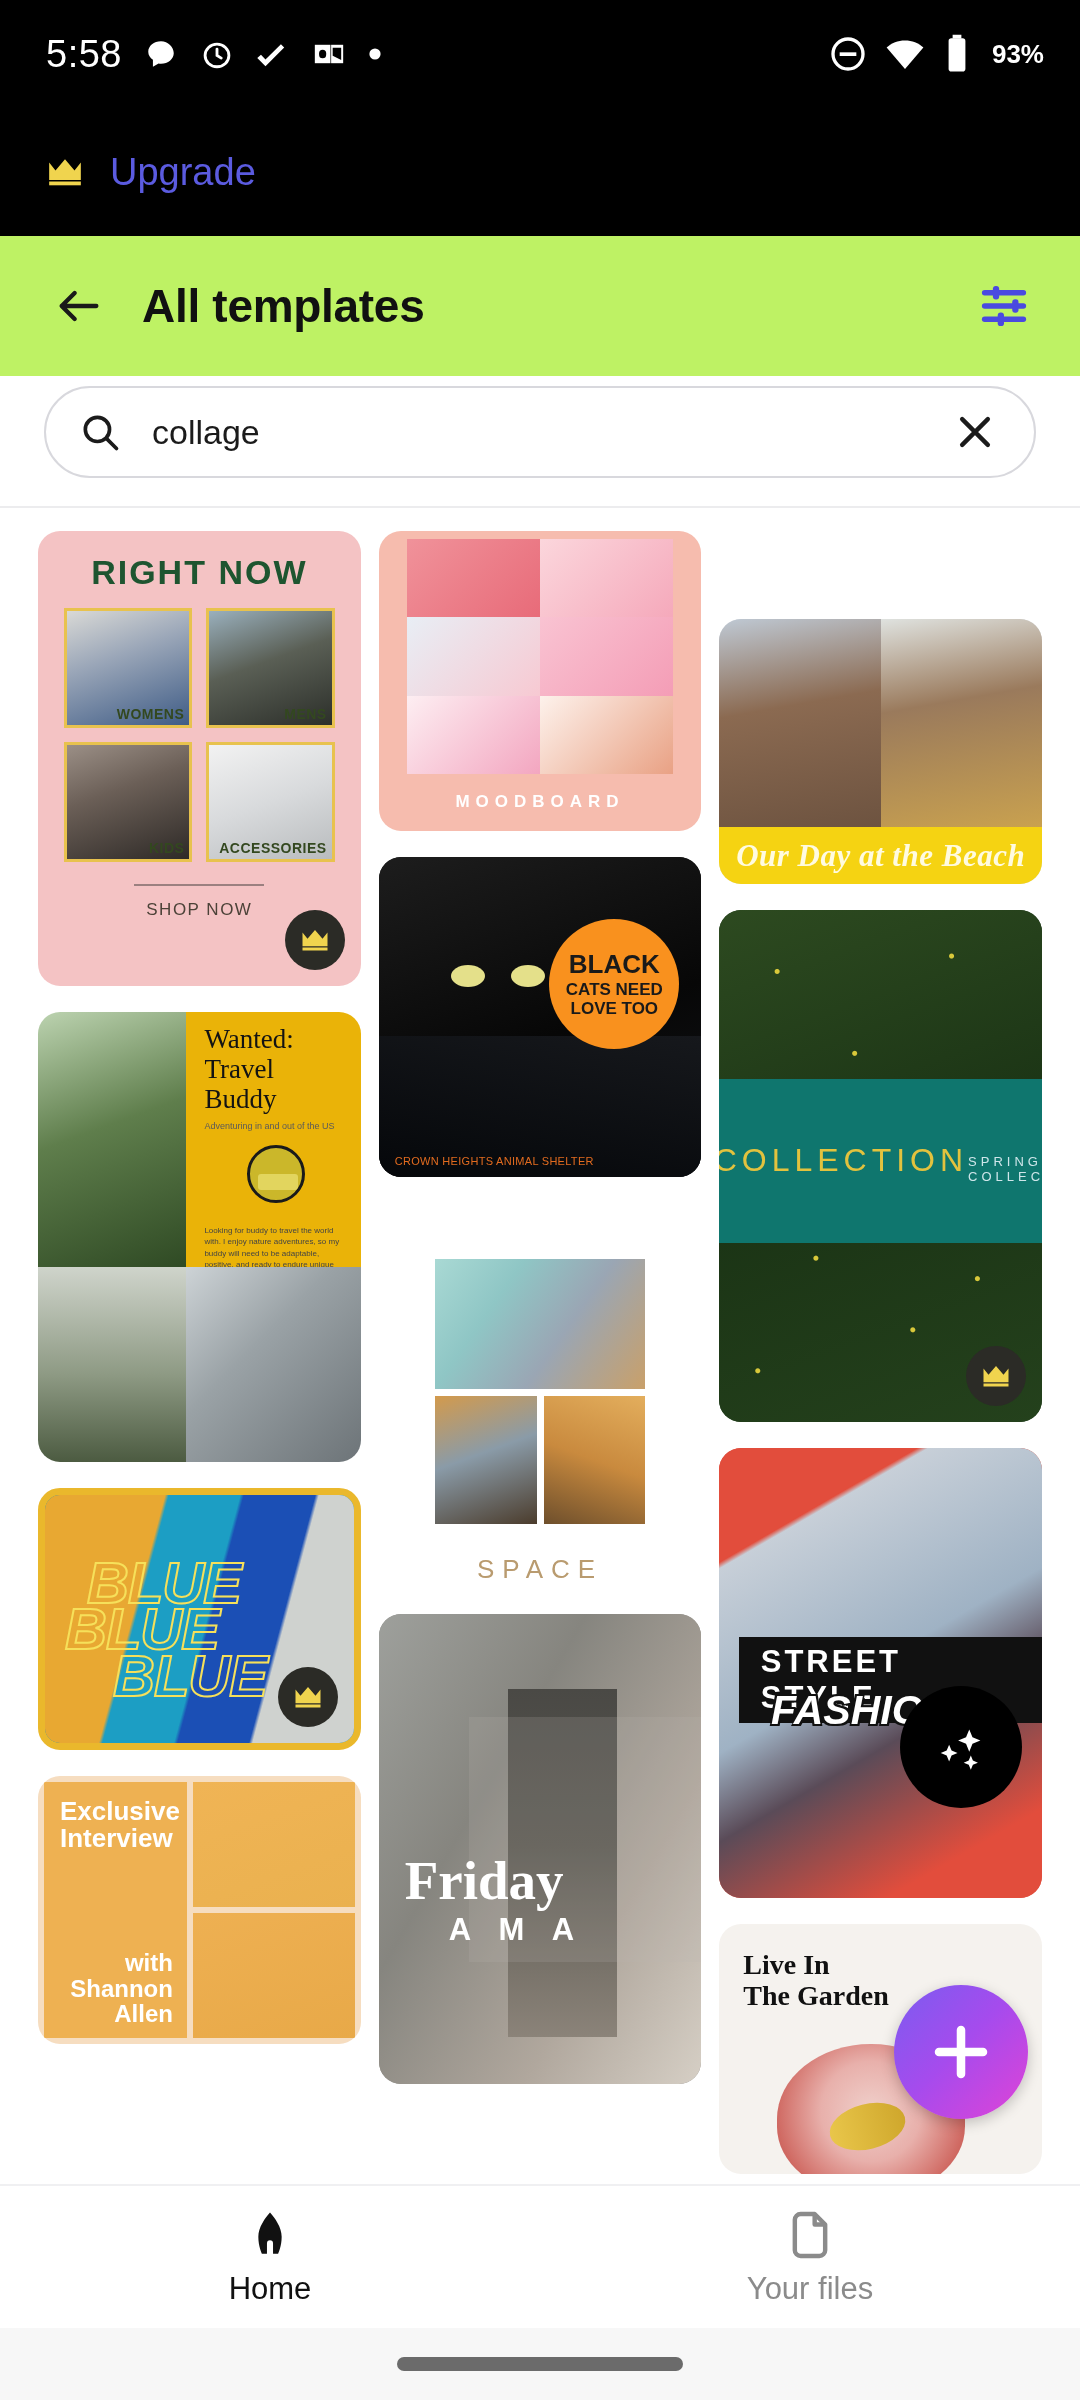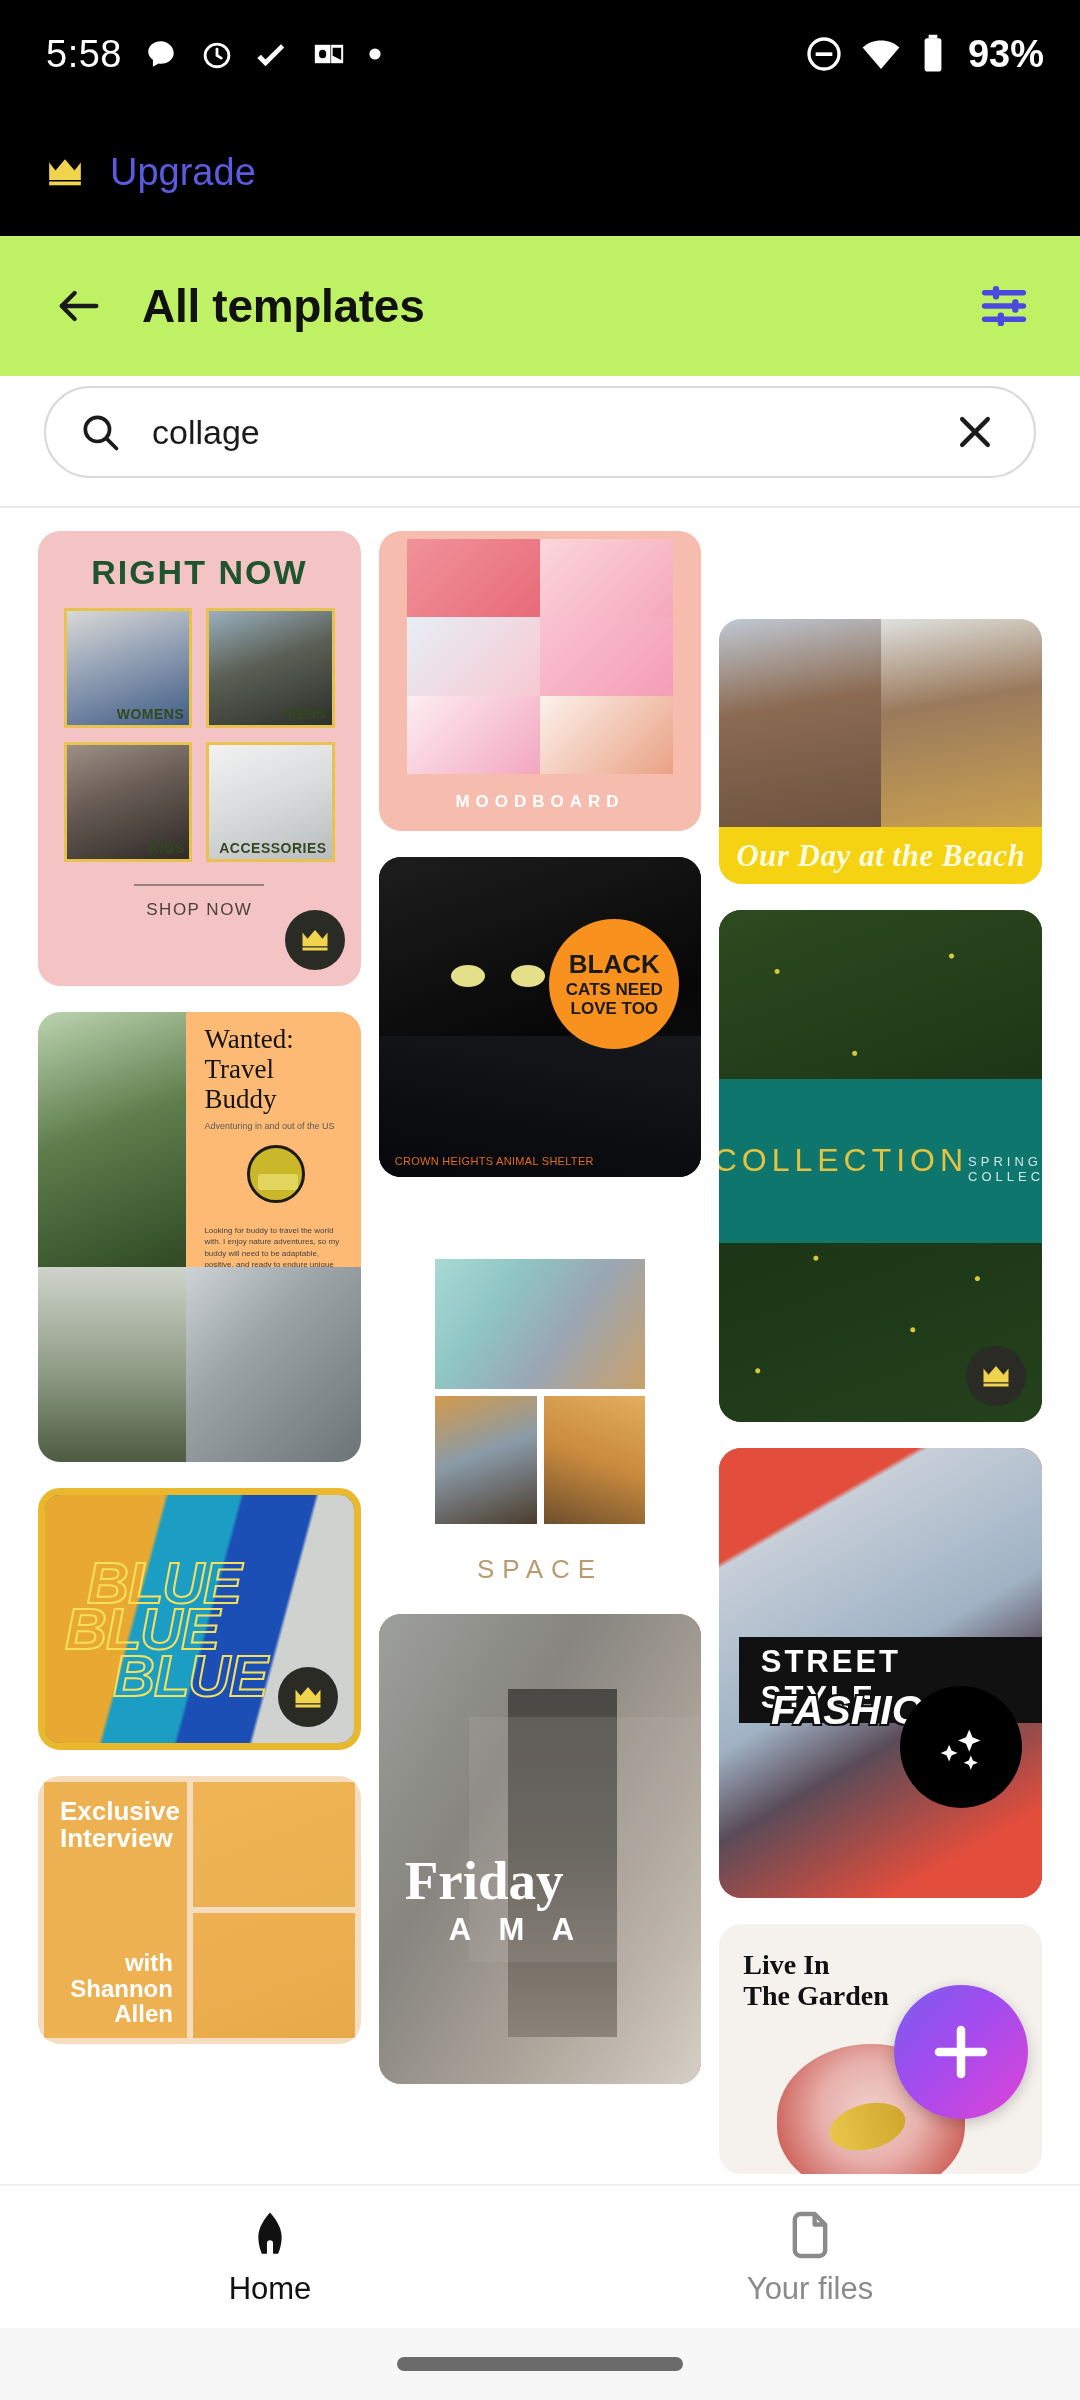--- a/index.html
+++ b/index.html
@@ -13,21 +13,21 @@
 
   
   .statusbar {
     height: 108px; background:#000; color:#fff;
     display:flex; align-items:center; justify-content:space-between;
     padding: 0 36px 0 46px;
   }
   .sb-left { display:flex; align-items:center; gap: 22px; }
   .sb-clock { font-size: 38px; font-weight: 500; letter-spacing:0.5px;}
   .sb-right { display:flex; align-items:center; gap: 16px; }
-  .sb-batt-txt { font-size: 38px; font-weight: 600; margin-left:4px;}
+  .sb-batt-txt { font-size: 26px; font-weight: 600; margin-left:4px;}
   .ic { display:inline-flex; align-items:center; justify-content:center;}
 
   
   .banner {
     height: 128px; background:#000;
     display:flex; align-items:center; padding-left: 46px; gap: 26px;
   }
   .banner-text { color:#fff; font-size: 38px; font-weight:400; }
   .banner-link { color:#5b5be0; font-size: 38px; font-weight:500; }
 
@@ -84,21 +84,21 @@
   .rn-grid { display:grid; grid-template-columns:1fr 1fr; gap:14px; padding: 16px 26px 0 26px;}
   .rn-cell { position:relative; border:3px solid #e8c24e; height:120px; overflow:hidden;}
   .rn-lbl { position:absolute; right:5px; bottom:3px; color:#33481f; font-size:14px; font-weight:700; letter-spacing:0.5px;}
   .rn-hr { width: 130px; height:2px; background:#9b8080; margin: 22px auto 0 auto;}
   .rn-shop { text-align:center; color:#4c4238; font-size:17px; letter-spacing:1.5px; margin-top:14px;}
 
   
   .c-travel { height: 450px; background:#fff; }
   .tb-top { display:flex; height: 255px;}
   .tb-img1 { width:46%; background:linear-gradient(160deg,#bcd3b0 0%,#5f7e4c 45%,#2f4a24 100%); }
-  .tb-right { flex:1; background:#fdba74; padding: 12px 14px 0 18px;}
+  .tb-right { flex:1; background:#eab308; padding: 12px 14px 0 18px;}
   .tb-h { font-family:"Liberation Serif", serif; font-size: 27px; color:#131313; line-height:1.12;}
   .tb-sub { font-size:9px; color:#5a5a5a; margin-top:6px;}
   .tb-logo { width:58px; height:58px; border-radius:50%; background:#cbb72a; border:3px solid #1a1a1a; margin: 14px auto 0 auto; position:relative; overflow:hidden;}
   .tb-logo:after{content:"";position:absolute;left:8px;bottom:10px;width:40px;height:16px;background:#e2d55e;border-radius:3px;}
   .tb-body { font-size:8px; color:#444; line-height:1.45; margin-top: 22px;}
   .tb-bot { display:flex; height: 195px;}
   .tb-img3 { width:46%; background:linear-gradient(180deg,#cfd4cb 0%,#8e9a84 55%,#4c5b41 100%); }
   .tb-img4 { flex:1; background:linear-gradient(135deg,#cdd3d6 0%,#9aa2a6 40%,#6d7478 100%); }
 
   

